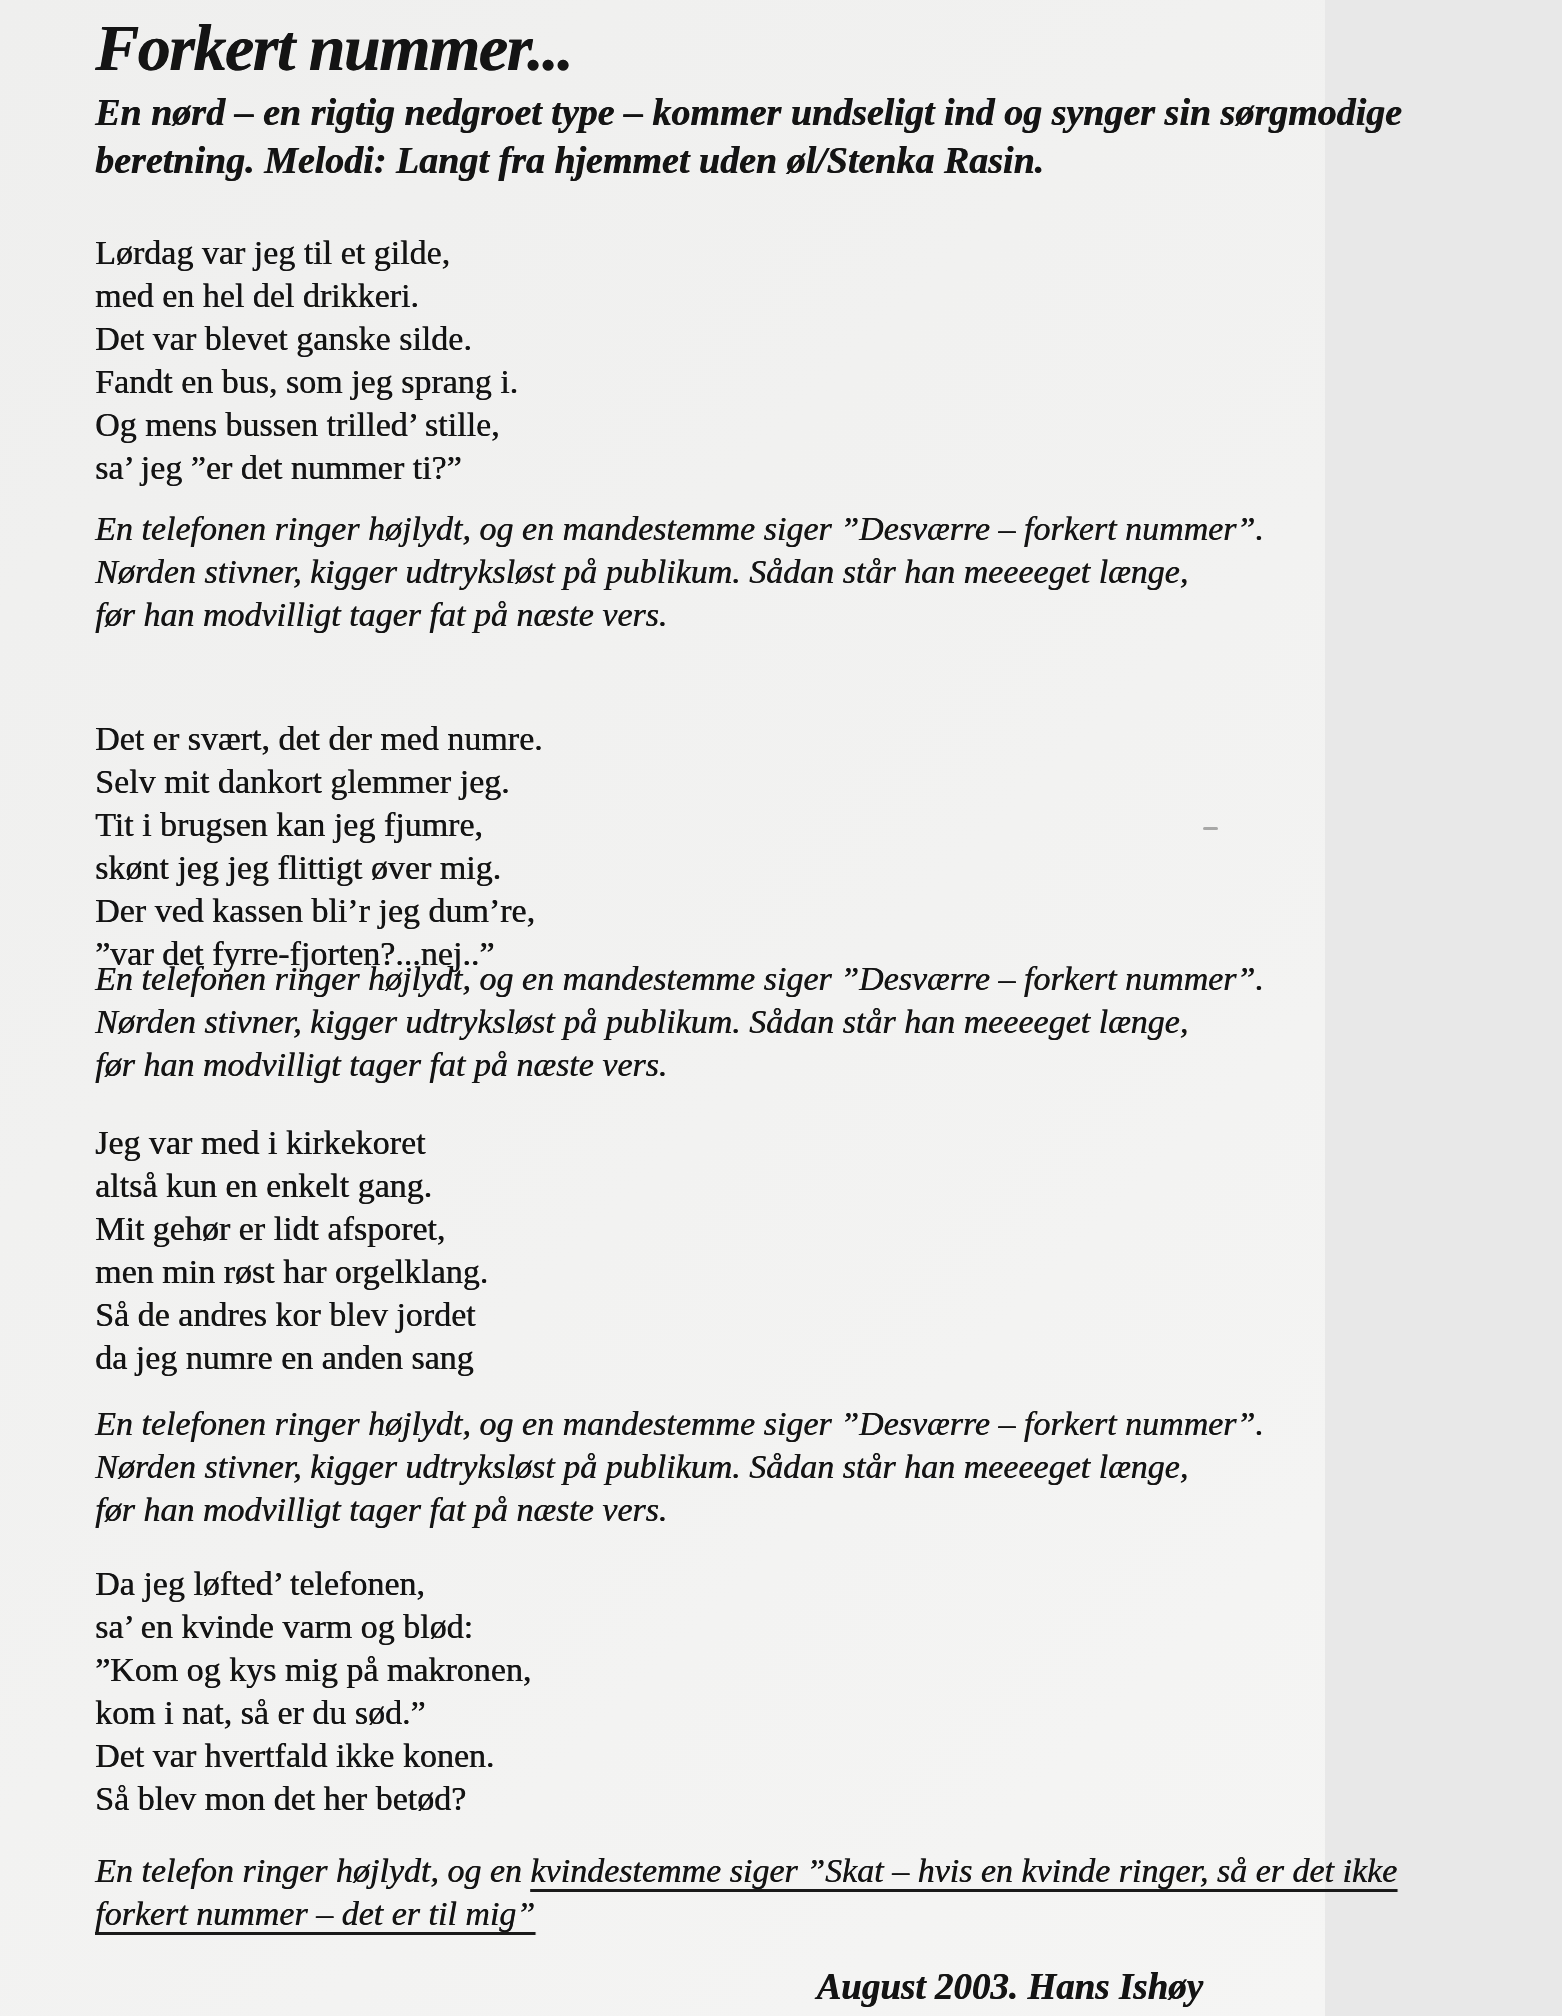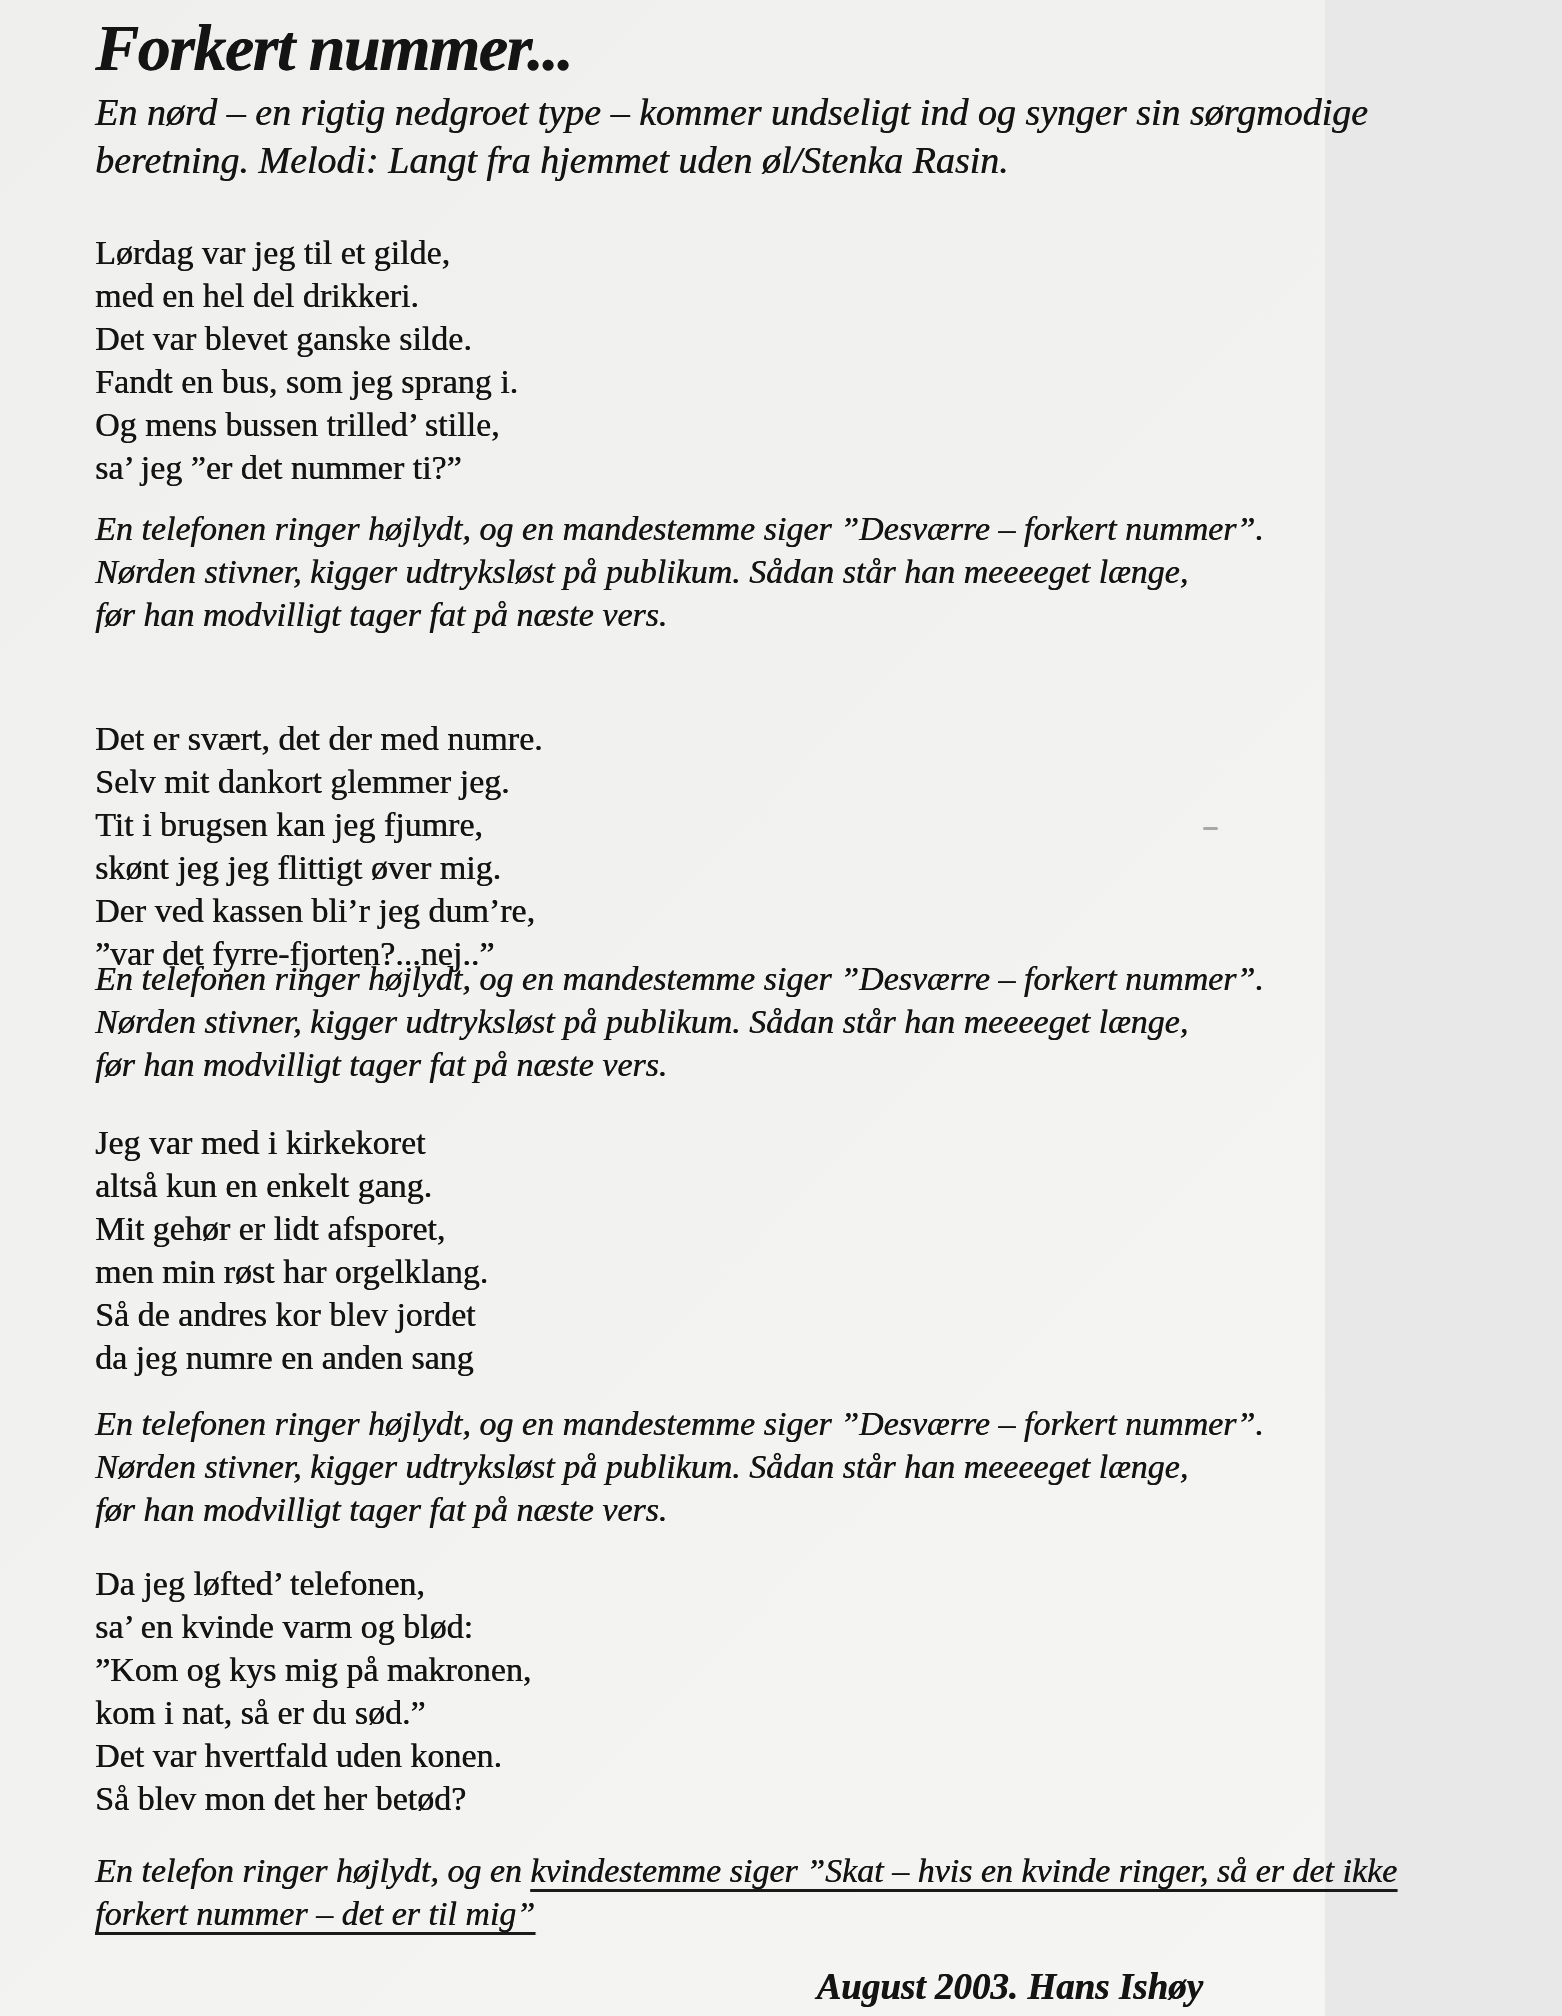--- a/index.html
+++ b/index.html
@@ -25,20 +25,21 @@
     white-space: nowrap;
     text-shadow: 0.6px 0 0 currentColor;
   }
   .subtitle {
     top: 88px;
     font-size: 38px;
     line-height: 48px;
     font-style: italic;
     white-space: nowrap;
     text-shadow: 0.5px 0 0 currentColor;
+    font-weight: bold;
   }
   .verse, .refrain, .final-refrain {
     font-size: 34px;
     line-height: 43px;
     white-space: nowrap;
     text-shadow: 0.45px 0 0 currentColor;
   }
   .refrain, .final-refrain { font-style: italic; }
   .v1 { top: 231px; }
   .r1 { top: 507px; }
@@ -129,21 +130,21 @@
     <div>En telefonen ringer højlydt, og en mandestemme siger ”Desværre – forkert nummer”.</div>
     <div>Nørden stivner, kigger udtryksløst på publikum. Sådan står han meeeeget længe,</div>
     <div>før han modvilligt tager fat på næste vers.</div>
   </div>
 
   <div class="abs verse v4">
     <div>Da jeg løfted’ telefonen,</div>
     <div>sa’ en kvinde varm og blød:</div>
     <div>”Kom og kys mig på makronen,</div>
     <div>kom i nat, så er du sød.”</div>
-    <div>Det var hvertfald uden konen.</div>
+    <div>Det var hvertfald ikke konen.</div>
     <div>Så blev mon det her betød?</div>
   </div>
 
   <div class="abs final-refrain fr">
     <div><span>En telefon ringer højlydt, og en </span><span class="u">kvindestemme siger ”Skat – hvis en kvinde ringer, så er det ikke</span></div>
     <div><span class="u">forkert nummer – det er til mig”</span></div>
   </div>
 
   <div class="signature">August 2003. Hans Ishøy</div>
 

